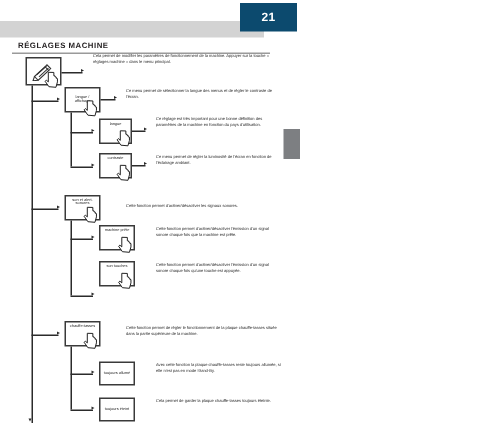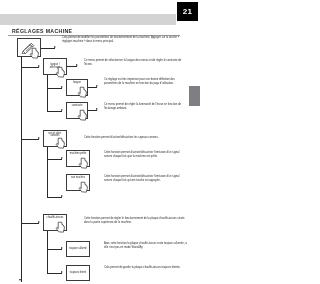--- a/index.html
+++ b/index.html
@@ -21,22 +21,22 @@
   
   .header-bar {
     position: absolute;
     left: 0; top: 14px;
     width: 176px; height: 11px;
     background: #d3d3d3;
   }
   .page-num {
     position: absolute;
     right: 2px; top: 2px;
-    width: 21px; height: 19px;
-    background: #000000;
+    width: 38px; height: 19px;
+    background: #0c4a6e;
     color: #ffffff;
     font-size: 8px;
     font-weight: bold;
     display: flex;
     align-items: center;
     justify-content: center;
     letter-spacing: 0.3px;
   }
   .section-title {
     position: absolute;

